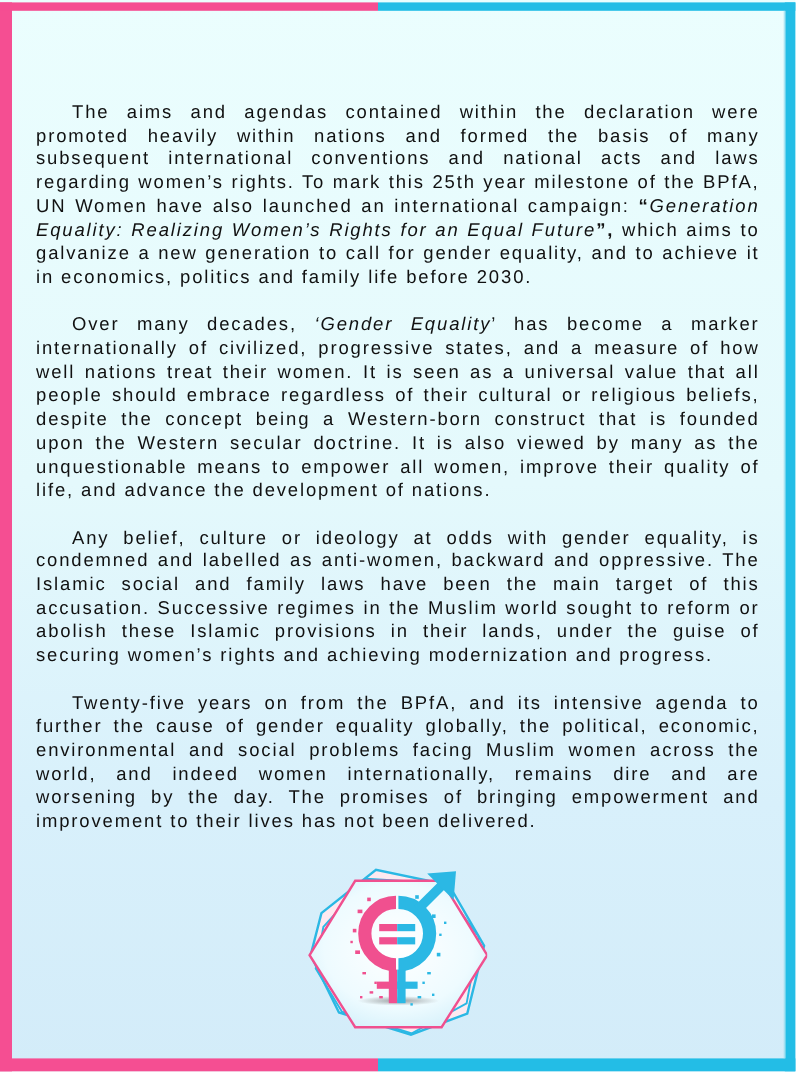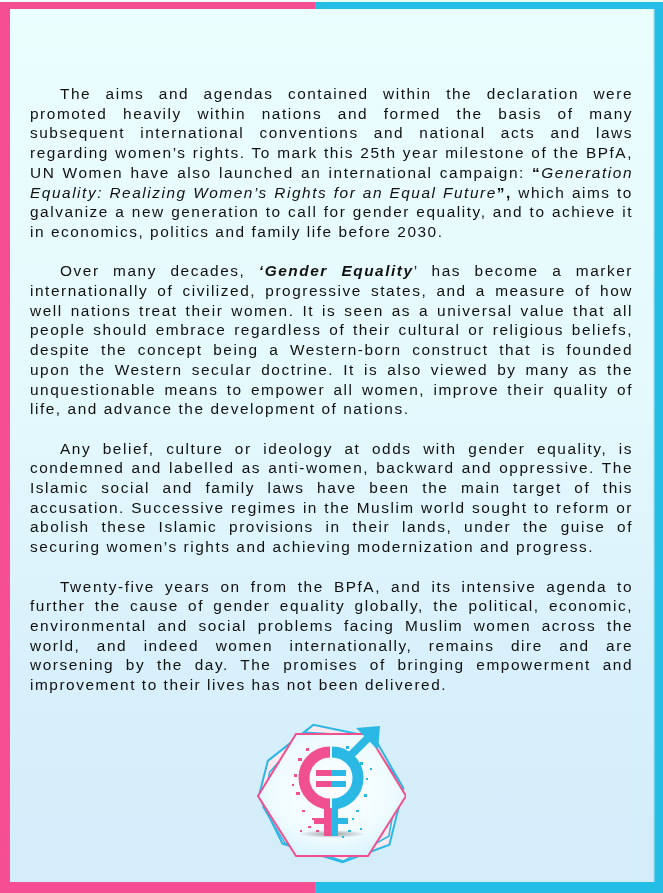--- a/index.html
+++ b/index.html
@@ -25,21 +25,21 @@
       color: #111;
       font-size: 15.4px;
       line-height: 19.7px;
       letter-spacing: 1.55px;
       text-align: justify;
       text-align-last: left;
       margin-top: 48px;
     }
     .para { margin: 0 0 19.7px 0; text-indent: 30px; }
     .em-i { font-style: italic; }
-    .strong-i { font-weight: bold; font-style: italic; }
+    .strong-i { font-weight: normal; font-style: italic; }
     .strong { font-weight: bold; }
 
     .logo {
       position: absolute; left: 256px; top: 718px; width: 150px; height: 150px;
     }
   </style>
 </head>
 <body>
 
 <div class="page">

